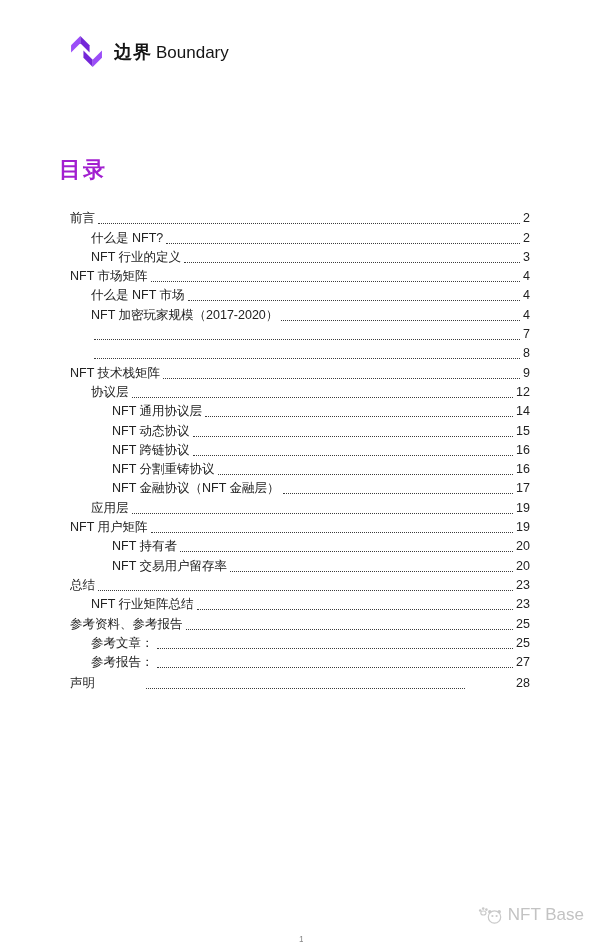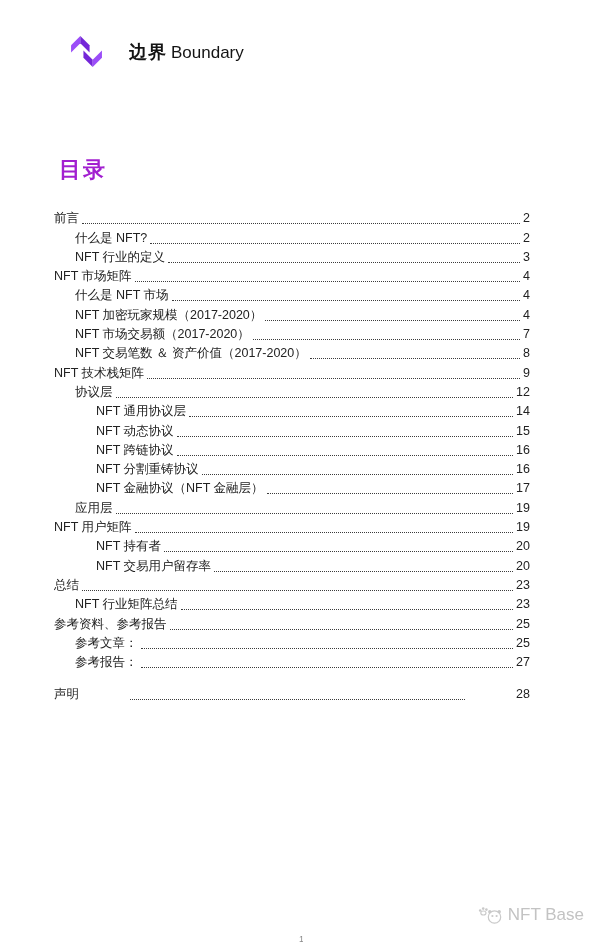--- a/index.html
+++ b/index.html
@@ -8,48 +8,48 @@
     position:relative;
     background:#ffffff;
     font-family:"Liberation Sans", sans-serif;
     color:#1f1f1f;
     overflow:hidden;
   }
 
   
   .brand {
     position:absolute; top:33px; left:68px;
-    display:flex; align-items:center; gap:24px;
+    display:flex; align-items:center; gap:9px;
   }
   .brand-icon { width:37px; height:37px; display:block; }
   .brand-text { display:flex; align-items:baseline; gap:4px; }
   .brand-zh { font-size:18px; font-weight:bold; color:#141414; letter-spacing:1px; }
   .brand-en { font-size:17px; font-weight:400; color:#141414;text-align:center; }
 
   
   .page-title {
     position:absolute; top:155px; left:59px;
     font-size:22px; font-weight:bold;
     color:var(--accent, #a21fd0);
     letter-spacing:2px;
   }
 
   
   .toc {
-    position:absolute; top:208px; left:54px; right:70px;
+    position:absolute; top:208px; left:70px; right:70px;
   }
   .toc-row {
     display:flex; align-items:flex-end;
     height:19.3px;
     font-size:12.5px; line-height:17px; color:#222222;
     cursor:pointer;
   }
   .toc-row.lvl1 { padding-left:21px; }
   .toc-row.lvl2 { padding-left:42px; }
-  .toc-row.gap  { margin-top:13px;gap:48px; }
+  .toc-row.gap  { margin-top:2px;gap:48px; }
   .toc-row .t   { white-space:nowrap; }
   .toc-row .leader {
     flex:1 1 auto;
     border-bottom:1.4px dotted #3c3c3c;
     margin:0 3px 3px 3px;
     min-width:8px;
   }
   .toc-row .p { white-space:nowrap; }
 
   
@@ -114,26 +114,24 @@
       <span class="t">什么是 NFT 市场</span>
       <span class="leader"></span>
       <span class="p">4</span>
     </div>
     <div class="toc-row lvl1">
       <span class="t">NFT 加密玩家规模（2017-2020）</span>
       <span class="leader"></span>
       <span class="p">4</span>
     </div>
     <div class="toc-row lvl1">
-      <span class="t">NFT 市场交易额（2017-2020）</span>
       <span class="leader"></span>
       <span class="p">7</span>
     </div>
     <div class="toc-row lvl1">
-      <span class="t">NFT 交易笔数 ＆ 资产价值（2017-2020）</span>
       <span class="leader"></span>
       <span class="p">8</span>
     </div>
     <div class="toc-row lvl0">
       <span class="t">NFT 技术栈矩阵</span>
       <span class="leader"></span>
       <span class="p">9</span>
     </div>
     <div class="toc-row lvl1">
       <span class="t">协议层</span>

